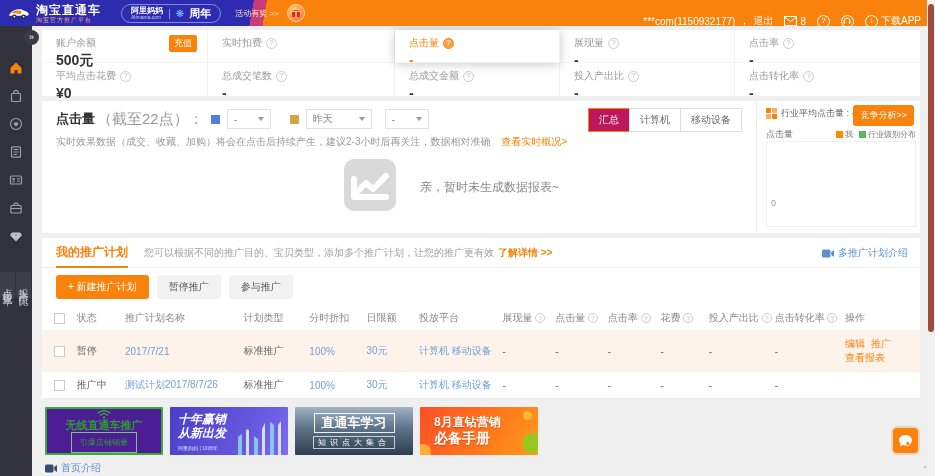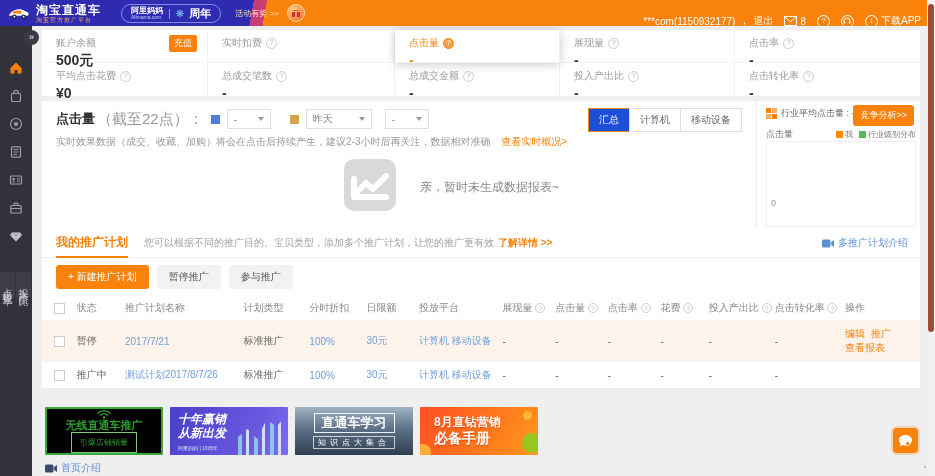--- a/index.html
+++ b/index.html
@@ -72,21 +72,21 @@
   .sq.blue { background:#4f7fd9; }
   .sq.amber { background:#d4a545; }
   .mini-select { border:1px solid #e0e0e0; background:#fff; font-size:10px; color:#888; height:20px;
     display:inline-flex; align-items:center; justify-content:space-between; padding:0 6px; cursor:pointer; }
   .mini-select.w1 { width:44px; } .mini-select.w2 { width:66px; }
   .caret { width:0; height:0; border-left:3px solid transparent; border-right:3px solid transparent;
     border-top:4px solid #999; margin-left:5px; }
   .toggles { position:absolute; right:14px; top:7px; display:flex; }
   .toggle { font-size:10px; color:#666; background:#fff; border:1px solid #ddd; padding:4px 10px;
     cursor:pointer; margin-left:-1px; }
-  .toggle.active { background:#1d4ed8; border-color:#f8820b; color:#fff; }
+  .toggle.active { background:#be185d; border-color:#f8820b; color:#fff; }
   .chart-notice { position:absolute; left:14px; top:34px; font-size:10px; color:#9a9a9a; white-space:nowrap; }
   .chart-notice .lnk { color:#f8820b; margin-left:8px; cursor:pointer; }
   .empty-wrap { position:absolute; left:300px; top:56px; display:flex; align-items:center; gap:22px; }
   .empty-ic svg { width:56px; height:56px; }
   .empty-text { font-size:12px; color:#8a8a8a; }
 
   .industry { position:absolute; left:722px; top:0; width:156px; height:132px; }
   .ind-head { position:absolute; left:2px; top:6px; display:flex; align-items:center; gap:4px; }
   .ind-title { font-size:9px; color:#666; white-space:nowrap; }
   .ind-btn { position:absolute; right:6px; top:4px; background:#f8820b; color:#fff; font-size:9px;
@@ -94,21 +94,21 @@
   .ind-sub { position:absolute; left:2px; right:4px; top:27px; display:flex; justify-content:space-between; align-items:center; }
   .ind-mini-title { font-size:9px; color:#777; }
   .legend { display:flex; gap:6px; align-items:center; }
   .leg-item { display:flex; align-items:center; gap:2px; font-size:8px; color:#777; }
   .leg-sq { width:7px; height:7px; display:inline-block; }
   .leg-sq.me { background:#ff8a00; } .leg-sq.ind { background:#5cb85c; }
   .ind-chart { position:absolute; left:2px; right:4px; top:40px; bottom:6px; border:1px solid #f0f0f0; background:#fff; }
   .ind-zero { position:absolute; left:4px; bottom:18px; font-size:9px; color:#999; }
 
   
-  .plans { position:absolute; left:42px; top:228px; width:878px; height:161px; background:#fff; overflow:hidden; }
+  .plans { position:absolute; left:42px; top:238px; width:878px; height:161px; background:#fff; overflow:hidden; }
   .plans-tabrow { position:relative; height:30px; border-bottom:1px solid #eee; display:flex; align-items:center; }
   .plans-tab { margin-left:14px; font-size:12px; font-weight:bold; color:#f8820b; height:30px; line-height:28px;
     border-bottom:2px solid #f8820b; cursor:pointer; }
   .plans-desc { margin-left:16px; font-size:10px; color:#a0a0a0; }
   .plans-detail { margin-left:4px; font-size:10px; color:#f8820b; font-weight:bold; cursor:pointer; }
   .plans-intro { position:absolute; right:12px; top:8px; display:flex; align-items:center; gap:4px;
     font-size:10px; color:#5b8fd0; cursor:pointer; }
   .plans-btns { display:flex; gap:8px; padding:7px 0 7px 14px; }
   .btn-primary { background:#f8820b; color:#fff; font-size:10px; padding:5px 12px; border-radius:3px; cursor:pointer; }
   .btn-gray { background:#f2f2f2; color:#555; font-size:10px; padding:5px 12px; border-radius:3px; cursor:pointer; }
@@ -122,21 +122,21 @@
   .cb { width:11px; height:11px; border:1px solid #ccc; background:#fff; display:inline-block; vertical-align:middle; cursor:pointer; }
   .st-paused { color:#f4574c; }
   .st-active { color:#5fb75f; }
   .lnk-blue { color:#6f9fd8; cursor:pointer; }
   .ops a { color:#f8820b; cursor:pointer; margin-right:6px; text-decoration:none; display:inline-block; }
   .total-row td { border-top:1px solid #ececec; color:#777; padding:4px; }
 
   
   .banners { position:absolute; left:45px; top:407px; display:flex; gap:7px; }
   .banner { width:118px; height:48px; position:relative; overflow:hidden; cursor:pointer; border-radius:1px; }
-  .banner1 { background:#000000; border:2px solid #3aaa3a; display:flex; flex-direction:column; align-items:center; justify-content:center; }
+  .banner1 { background:#4c1d95; border:2px solid #3aaa3a; display:flex; flex-direction:column; align-items:center; justify-content:center; }
   .banner1 .b1-title { color:#2e9e2e; font-size:11px; font-weight:bold; line-height:1.1; }
   .banner1 .b1-sub { color:#2e9e2e; font-size:8px; border:1px solid #7cc67c; padding:4px 8px; margin-top:1px; }
   .banner2 { background:linear-gradient(115deg,#4a3ec8,#6a5ae0 70%,#7d6cf0); color:#fff; padding:6px 0 0 8px; }
   .banner2 .b2-t { font-size:12px; font-weight:bold; line-height:1.15; font-style:italic; }
   .banner2 .b2-brand { font-size:5px; color:#cfe3ff; margin-top:4px; }
   .b2-bars { position:absolute; right:2px; bottom:0; width:48px; height:40px; opacity:.85;
     background:repeating-linear-gradient(90deg,#8fd7e8 0 4px,transparent 4px 8px,#e5f6ff 8px 11px,transparent 11px 16px);
     clip-path:polygon(0 55%,20% 35%,40% 60%,60% 10%,80% 30%,100% 0,100% 100%,0 100%); }
   .banner3 { background:linear-gradient(180deg,#9fb3c4 0,#5d7287 45%,#2e3e50 100%); display:flex; flex-direction:column; align-items:center; justify-content:center; }
   .banner3 .b3-t { color:#fff; font-size:13px; font-weight:bold; border:1px solid rgba(255,255,255,.9); padding:0 7px; }

